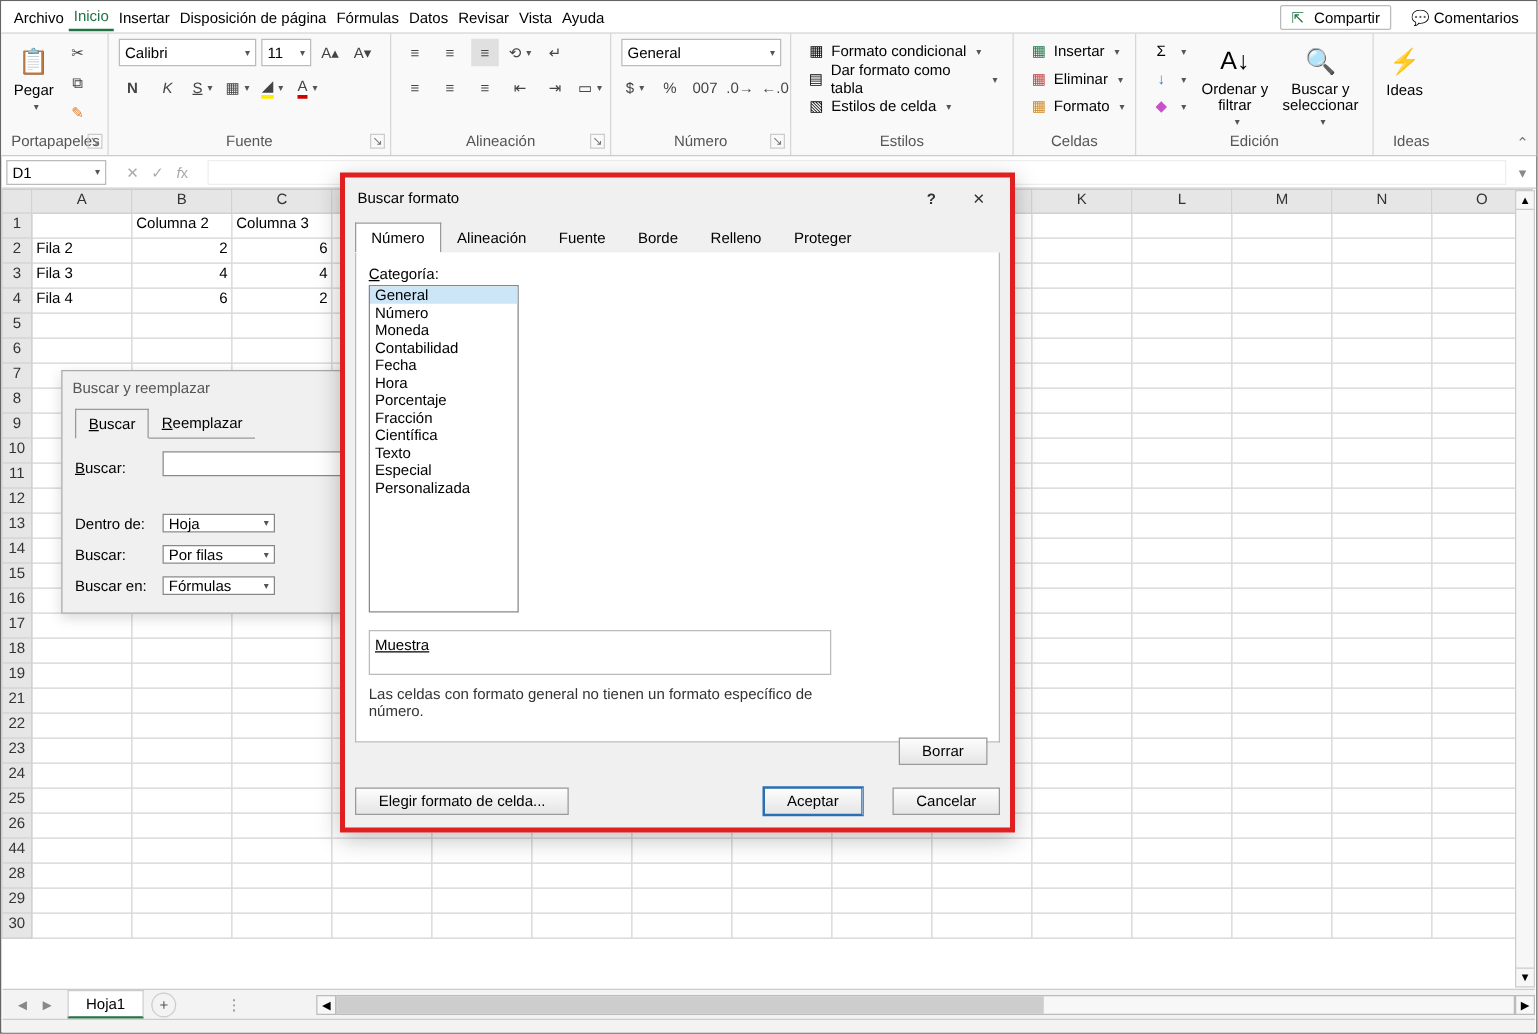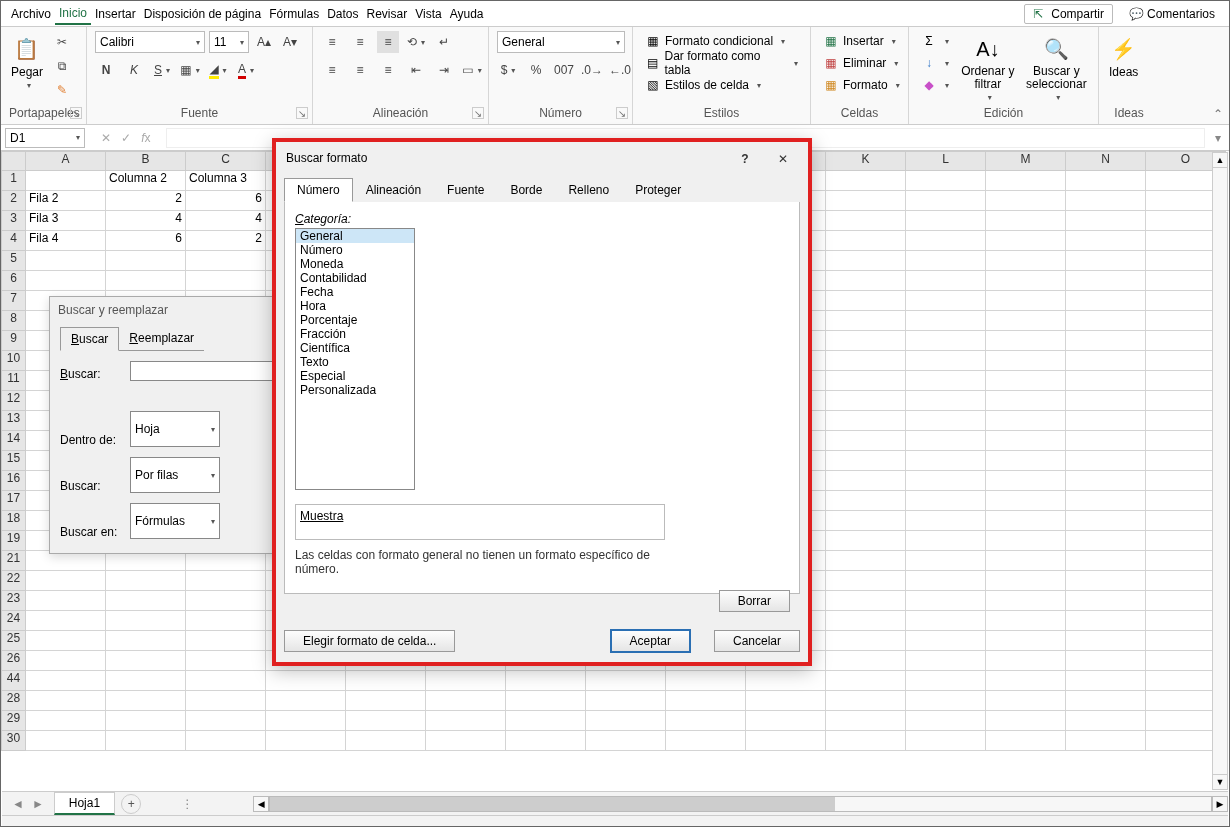--- a/index.html
+++ b/index.html
@@ -63,35 +63,35 @@
   
   .dlg-find { position:absolute; left:48px; top:295px; width:380px; border:1px solid #aaa; background:#f0f0f0; box-shadow:0 3px 10px rgba(0,0,0,.15); }
   .dlg-find .title { padding:6px 8px; color:#555; }
   .dlg-find .body { padding:4px 10px 14px 10px; }
   .dlg-find .tabs { display:flex; gap:0; }
   .dlg-find .tab { padding:4px 10px; border-bottom:1px solid #999; }
   .dlg-find .tab.active { border:1px solid #999; border-bottom:1px solid #f0f0f0; background:#f0f0f0; }
   .dlg-find .field-row { display:flex; align-items:flex-end; margin-top:10px;}
   .dlg-find .label { width:70px; }
   .dlg-find .text-in { flex:1; height:20px; border:1px solid #888; background:#fff;}
-  .dlg-find .sel { width:90px; height:36px; border:1px solid #888; background:#fff; display:flex; align-items:center; justify-content:space-between; padding:0 4px;}
+  .dlg-find .sel { width:90px; height:15px; border:1px solid #888; background:#fff; display:flex; align-items:center; justify-content:space-between; padding:0 4px;}
   .dlg-find .checks { display:flex; flex-direction:column; gap:4px; margin-left:auto;}
   .chk { display:flex; align-items:center; gap:4px;}
   .chk .box { width:12px; height:12px; border:1px solid #555; background:#fff;}
 
   
   .dlg-format-wrap { position:absolute; left:271px; top:137px; width:540px; height:528px; border:4px solid #e02020; background:#f0f0f0; box-shadow:0 5px 18px rgba(0,0,0,.25); }
   .dlg-format-titlebar { display:flex; align-items:center; justify-content:space-between; padding:8px 10px; }
   .dlg-format-titlebar .tbtn { width:30px; text-align:center; font-size:14px; color:#333; }
   .dlg-format-tabs { display:flex; padding:4px 8px 0 8px; }
   .dlg-format-tabs .tab { padding:4px 12px; border:1px solid transparent;}
   .dlg-format-tabs .tab.active { border:1px solid #999; border-bottom:1px solid #fff; background:#fff;}
   .dlg-format-body { background:#fff; margin:0 8px; border:1px solid #bbb; border-top:0; height:392px; padding:10px; display:flex; gap:14px; flex-wrap:wrap; align-content:flex-start;}
   .category { }
-  .category-label { margin-bottom:2px;font-style:italic;}
+  .category-label { margin-bottom:2px;}
   .listbox { width:120px; height:262px; border:1px solid #888; background:#fff; overflow:auto; font-size:12px;}
   .listbox .li { padding:0 4px; }
   .listbox .li.sel { background:#cde6f7; }
   .muestra { width:370px;}
   .muestra-box { border:1px solid #bbb; height:36px; padding:4px; margin-bottom:8px;text-decoration:underline;}
   .desc { width:360px; color:#333;}
   .dlg-btn { border:1px solid #999; background:linear-gradient(#fdfdfd,#e5e5e5); padding:3px 18px; }
   .dlg-btn.primary { border:1px solid #2a6fb3; box-shadow:0 0 0 1px #2a6fb3;}
   .bot-right { position:absolute; right:18px; bottom:50px;}
   .dlg-format-footer { position:absolute; left:8px; right:8px; bottom:10px; display:flex; justify-content:space-between; align-items:center;}

